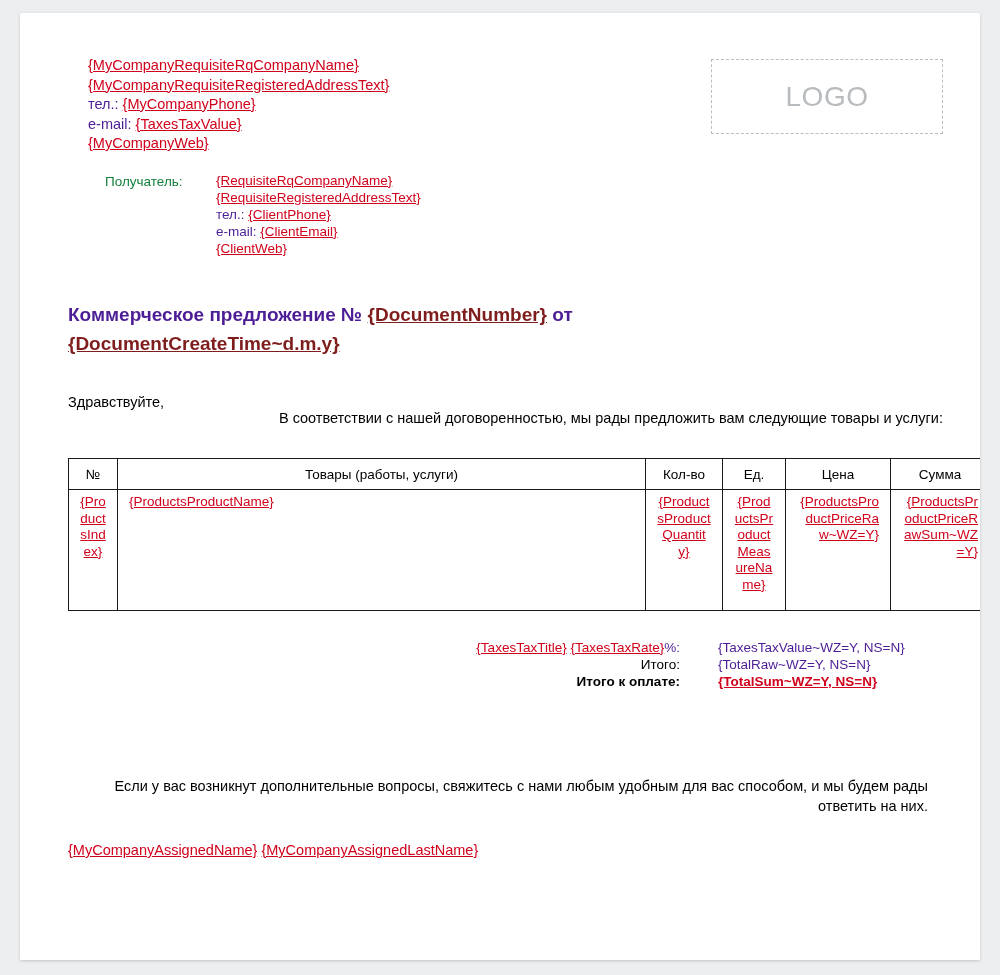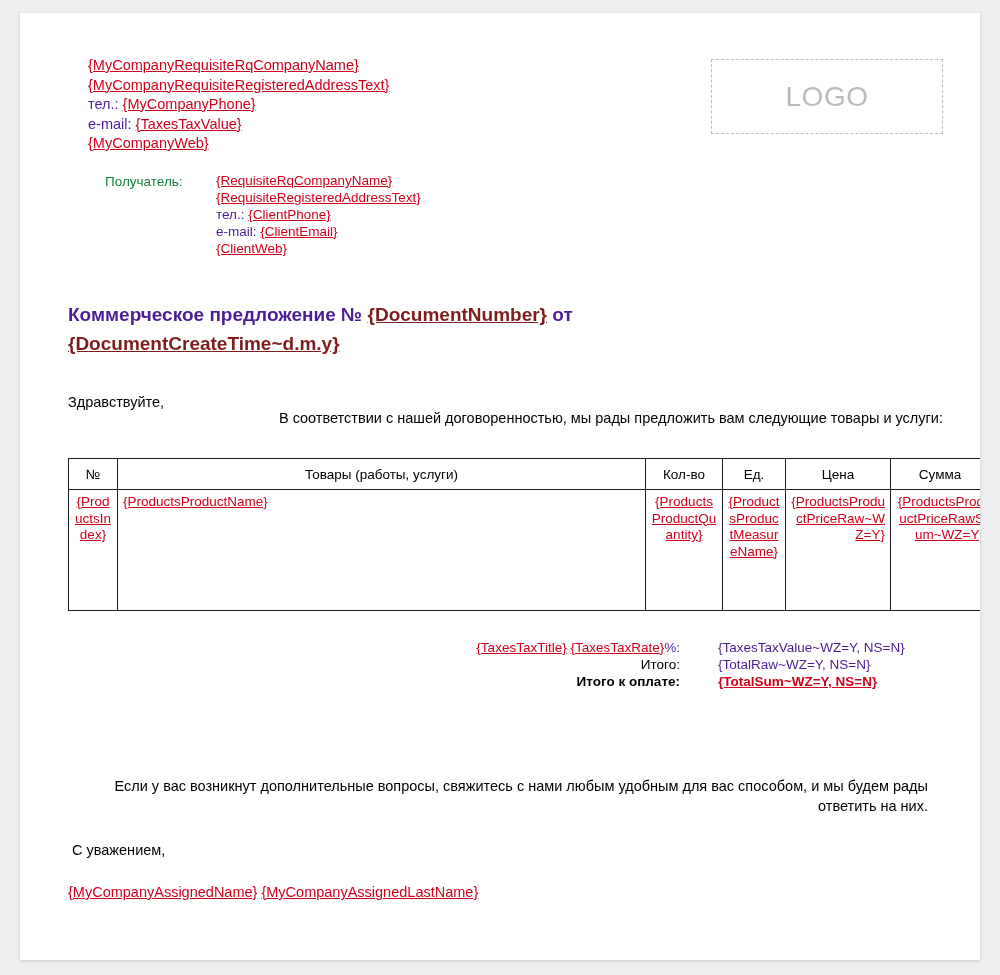--- a/index.html
+++ b/index.html
@@ -123,21 +123,21 @@
     margin-top: 32px;
     border-collapse: collapse;
     width: 873px;
     table-layout: fixed;
   }
   table.items th,
   table.items td {
     border: 1px solid #1a1a1a;
     font-size: 13.5px;
     font-weight: normal;
-    padding: 4px 5px;
+    padding: 4px 11px;
     vertical-align: top;
   }
   table.items th {
     text-align: center;
     vertical-align: middle;
     height: 24px;
     padding: 3px 4px;
   }
   .c-num   { width: 40px; }
   .c-name  { width: 519px; }
@@ -333,20 +333,19 @@
           <td class="lbl">Итого к оплате:</td>
           <td class="val">
             <span class="tpl">{TotalSum~WZ=Y, NS=N}</span>
           </td>
         </tr>
       </tbody>
         </table>
     </div>
 
     <div class="footer-note">Если у вас возникнут дополнительные вопросы, свяжитесь с нами любым удобным для вас способом, и мы будем рады ответить на них.</div>
-    <div class="regards">С уважением,</div>
     <div class="signature">
       <span class="tpl">{MyCompanyAssignedName}</span>
       <span class="tpl">{MyCompanyAssignedLastName}</span>
     </div>
 
   </div>
 </div>
 
 </body></html>

